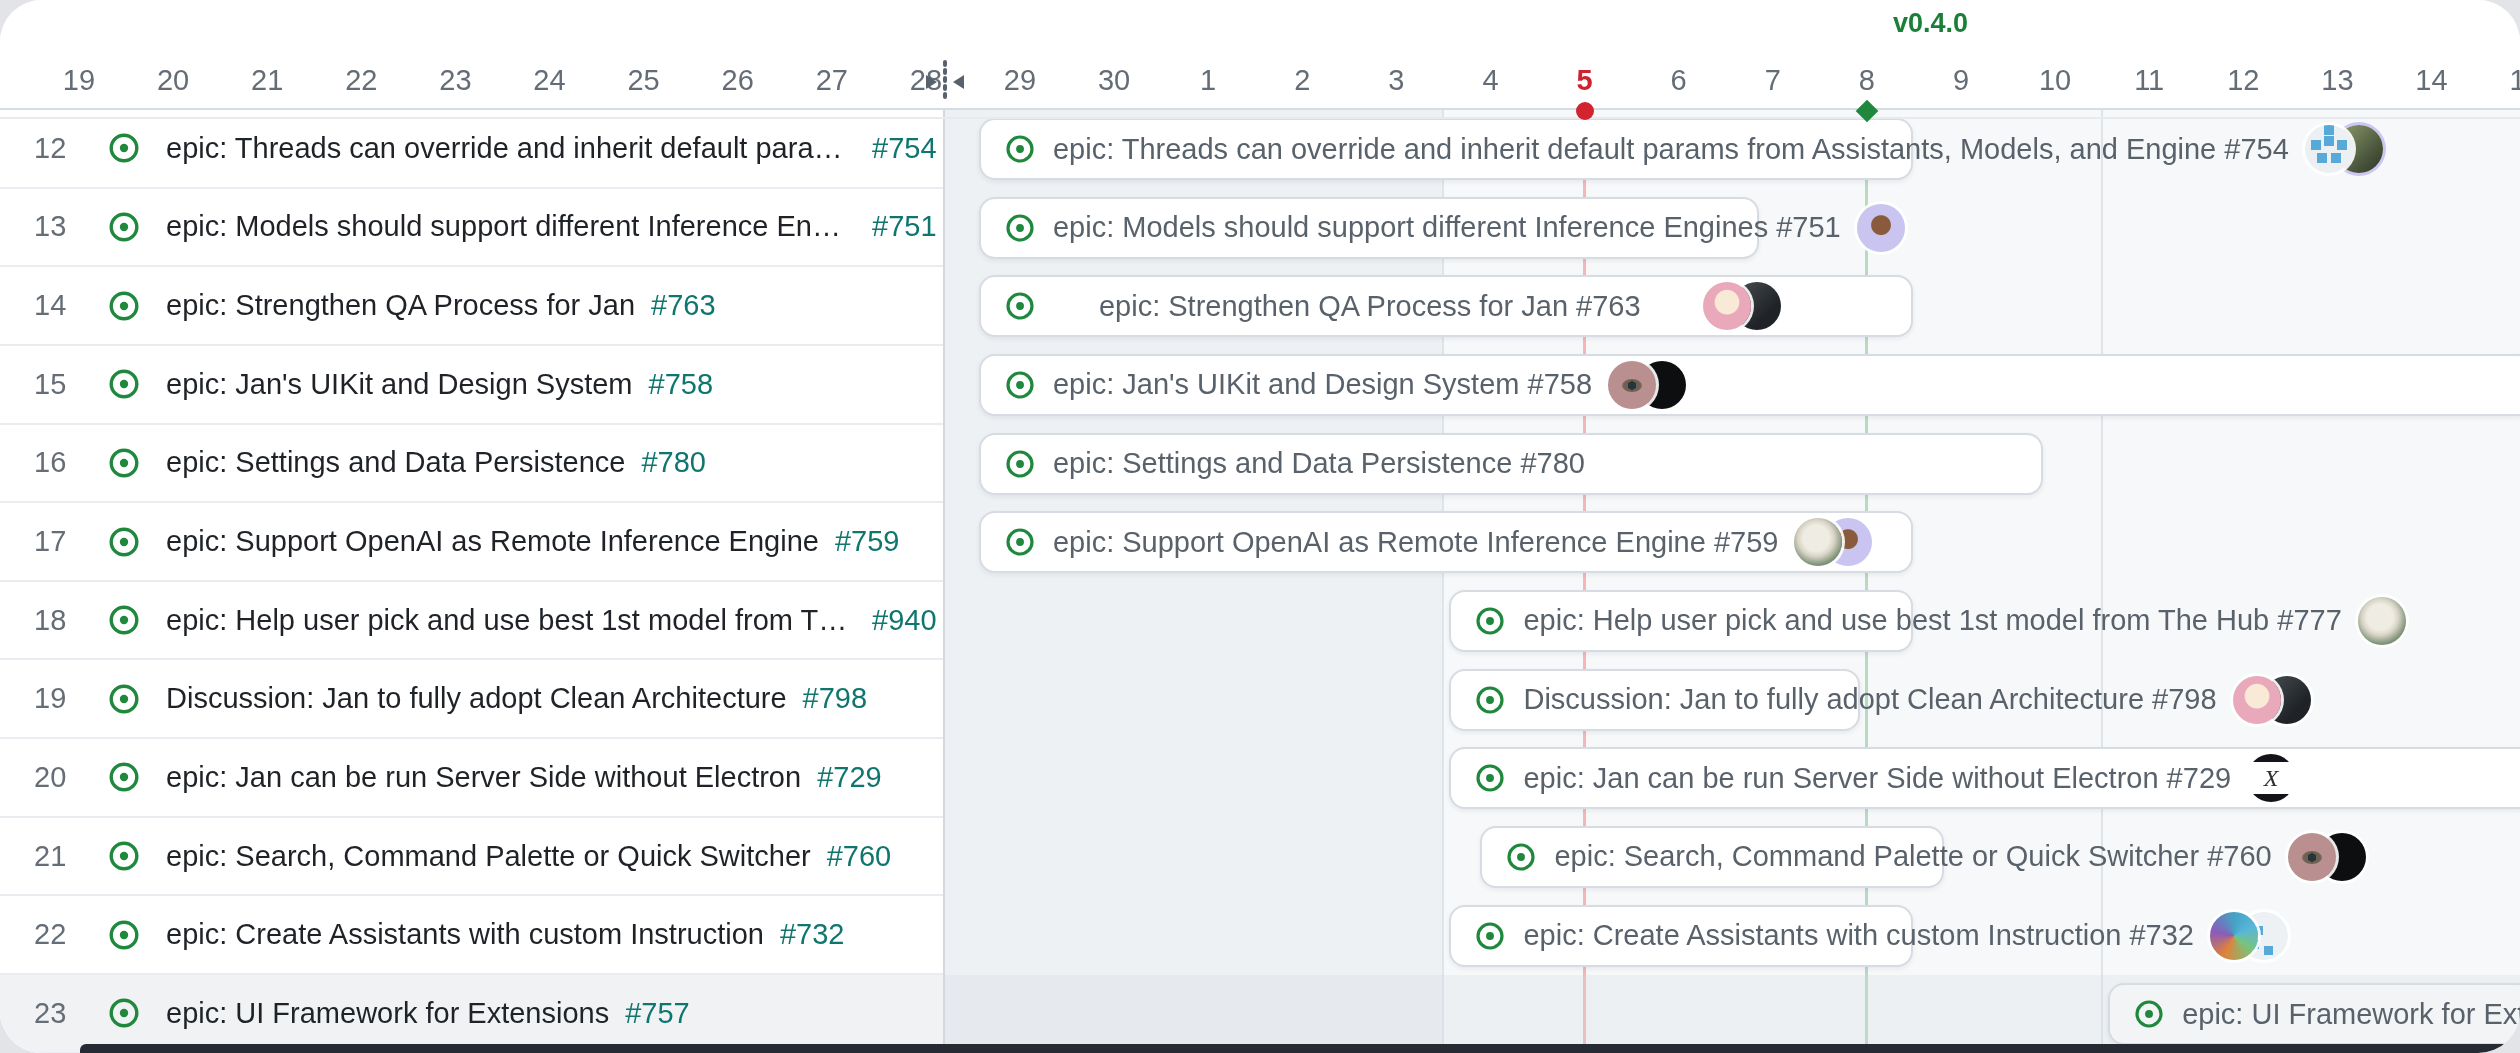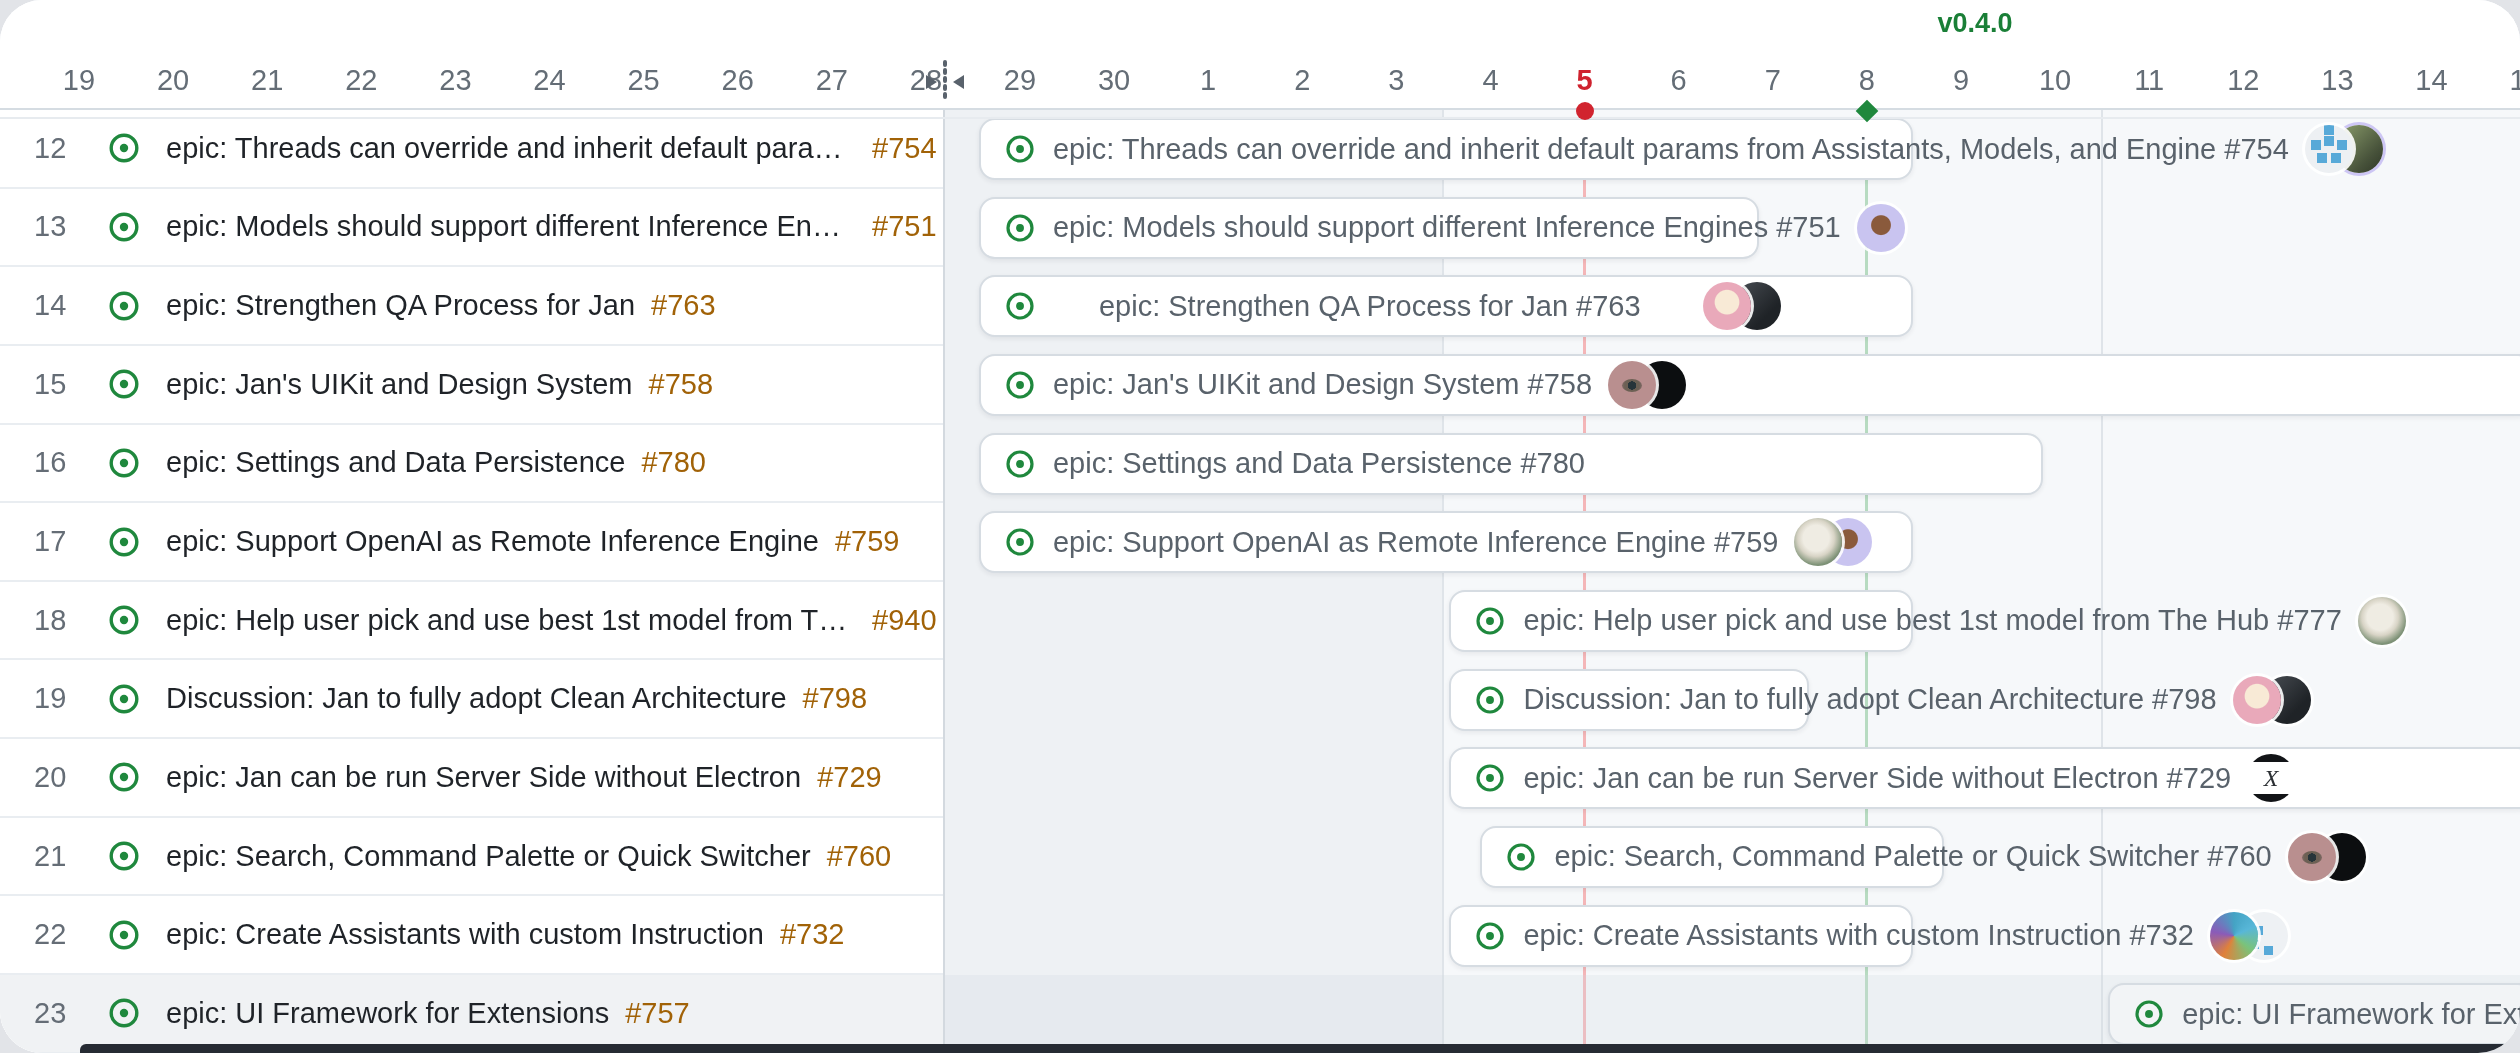--- a/index.html
+++ b/index.html
@@ -53,21 +53,21 @@
   
   .left-panel{position:absolute;left:0;top:110px;bottom:0;width:945px;background:#ffffff;
      border-right:2px solid #d3d9df;z-index:3;box-sizing:border-box;}
   .lp-row{height:78.65px;display:flex;align-items:center;border-bottom:2px solid #e9edf1;
      padding-left:34px;box-sizing:border-box;background:#ffffff;}
   .lp-row.hovered{background:#f0f2f4;}
   .lp-num{width:48px;font-size:29px;color:#656d76;flex:none;}
   .lp-row .issue-icon{margin-left:26px;}
   .lp-title{font-size:29px;color:#1f2328;margin-left:26px;max-width:690px;
      overflow:hidden;text-overflow:ellipsis;white-space:nowrap;}
-  .lp-issue{font-size:29px;color:#a16207;margin-left:16px;}
+  .lp-issue{font-size:29px;color:#0f766e;margin-left:16px;}
 
   
   .header{position:absolute;left:0;top:0;right:0;height:110px;background:#ffffff;z-index:4;
      border-bottom:2px solid #d5dce2;box-sizing:border-box;}
   .header::after{content:"";position:absolute;left:0;right:0;top:117px;height:2px;background:#e7ebef;}
   .milestone-label{position:absolute;top:8px;width:260px;text-align:center;
      font-size:27px;font-weight:bold;color:#1a7f37;}
   .date-cell{position:absolute;top:60px;width:90px;margin-left:-45px;text-align:center;
      font-size:29px;color:#646d76;line-height:40px;}
   .date-cell.today{color:#cf222e;font-weight:bold;}
@@ -168,21 +168,21 @@
           <svg width="30" height="30" viewBox="0 0 16 16">
             <circle cx="8" cy="8" r="6.4" fill="none" stroke="#1f883d" stroke-width="1.7"></circle>
             <circle cx="8" cy="8" r="2.1" fill="#1f883d"></circle>
           </svg>
         </span>
         <span class="pill-text">epic: Help user pick and use best 1st model from The Hub #777</span>
         <span class="avatars">
           <span class="avatar av-photo-cat-white"></span>
         </span>
       </div>
-      <div class="pill" style="left: 1449.45px; width: 360px; top: 668.55px;">
+      <div class="pill" style="left: 1449.45px; width: 411px; top: 668.55px;">
         <span class="issue-icon">
           <svg width="30" height="30" viewBox="0 0 16 16">
             <circle cx="8" cy="8" r="6.4" fill="none" stroke="#1f883d" stroke-width="1.7"></circle>
             <circle cx="8" cy="8" r="2.1" fill="#1f883d"></circle>
           </svg>
         </span>
         <span class="pill-text">Discussion: Jan to fully adopt Clean Architecture #798</span>
         <span class="avatars">
           <span class="avatar av-morty"></span>
           <span class="avatar av-photo-dark"></span>
@@ -367,21 +367,21 @@
             <circle cx="8" cy="8" r="6.4" fill="none" stroke="#1f883d" stroke-width="1.7"></circle>
             <circle cx="8" cy="8" r="2.1" fill="#1f883d"></circle>
           </svg>
         </span>
         <span class="lp-title">epic: UI Framework for Extensions</span>
         <span class="lp-issue">#757</span>
       </div>
     </div>
 
   <div class="header" id="header">
-    <div class="milestone-label" id="msLabel" style="left: 1845px;">v0.4.0</div>
+    <div class="milestone-label" id="msLabel" style="left: 1708px; text-align: right;">v0.4.0</div>
   <div class="date-cell" style="left: 79px;">19</div>
       <div class="date-cell" style="left: 173.1px;">20</div>
       <div class="date-cell" style="left: 267.2px;">21</div>
       <div class="date-cell" style="left: 361.3px;">22</div>
       <div class="date-cell" style="left: 455.4px;">23</div>
       <div class="date-cell" style="left: 549.5px;">24</div>
       <div class="date-cell" style="left: 643.6px;">25</div>
       <div class="date-cell" style="left: 737.7px;">26</div>
       <div class="date-cell" style="left: 831.8px;">27</div>
       <div class="date-cell" style="left: 925.9px;">28</div>

